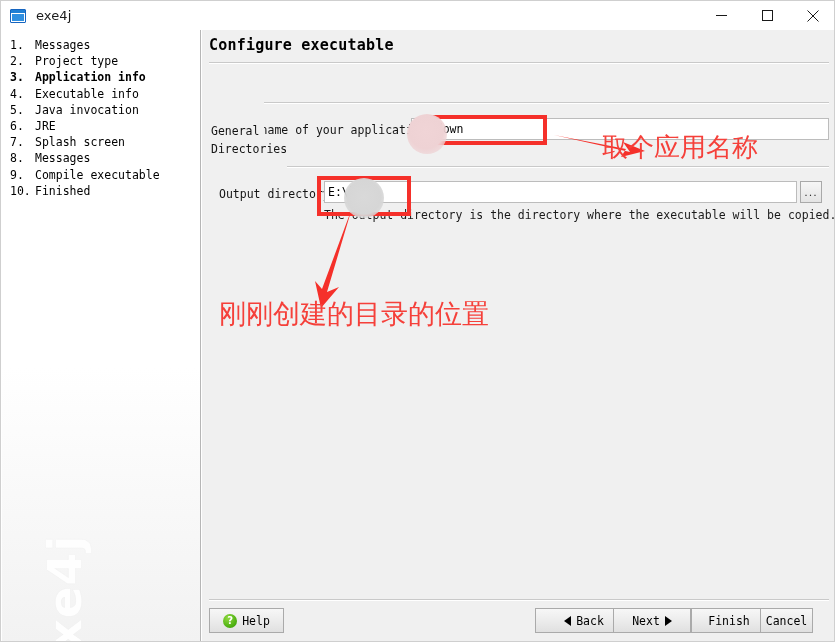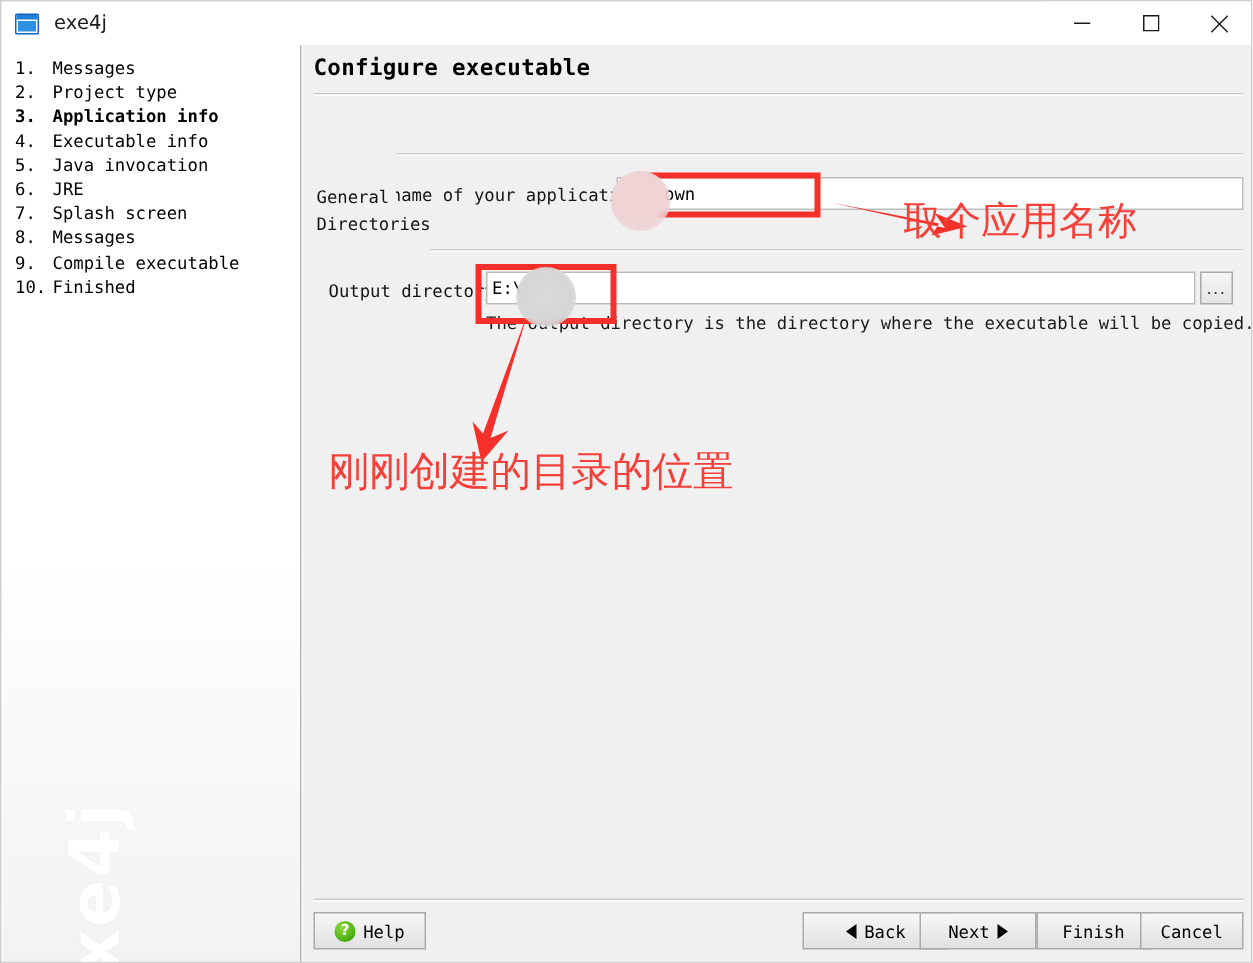--- a/index.html
+++ b/index.html
@@ -419,18 +419,18 @@
 
     <div class="btn" style="left:411px; bottom:9px; width:78px;">
       <span>Next</span>
       <span class="tri-right"></span>
     </div>
 
     <div class="btn" style="left:489px; bottom:9px; width:76px;">
       <span>Finish</span>
     </div>
 
-    <div class="btn" style="left:558px; bottom:9px; width:69px;">
+    <div class="btn" style="left:558px; bottom:9px; width:53px;">
       <span>Cancel</span>
     </div>
 
   </div>
 </div>
 
 </body></html>

